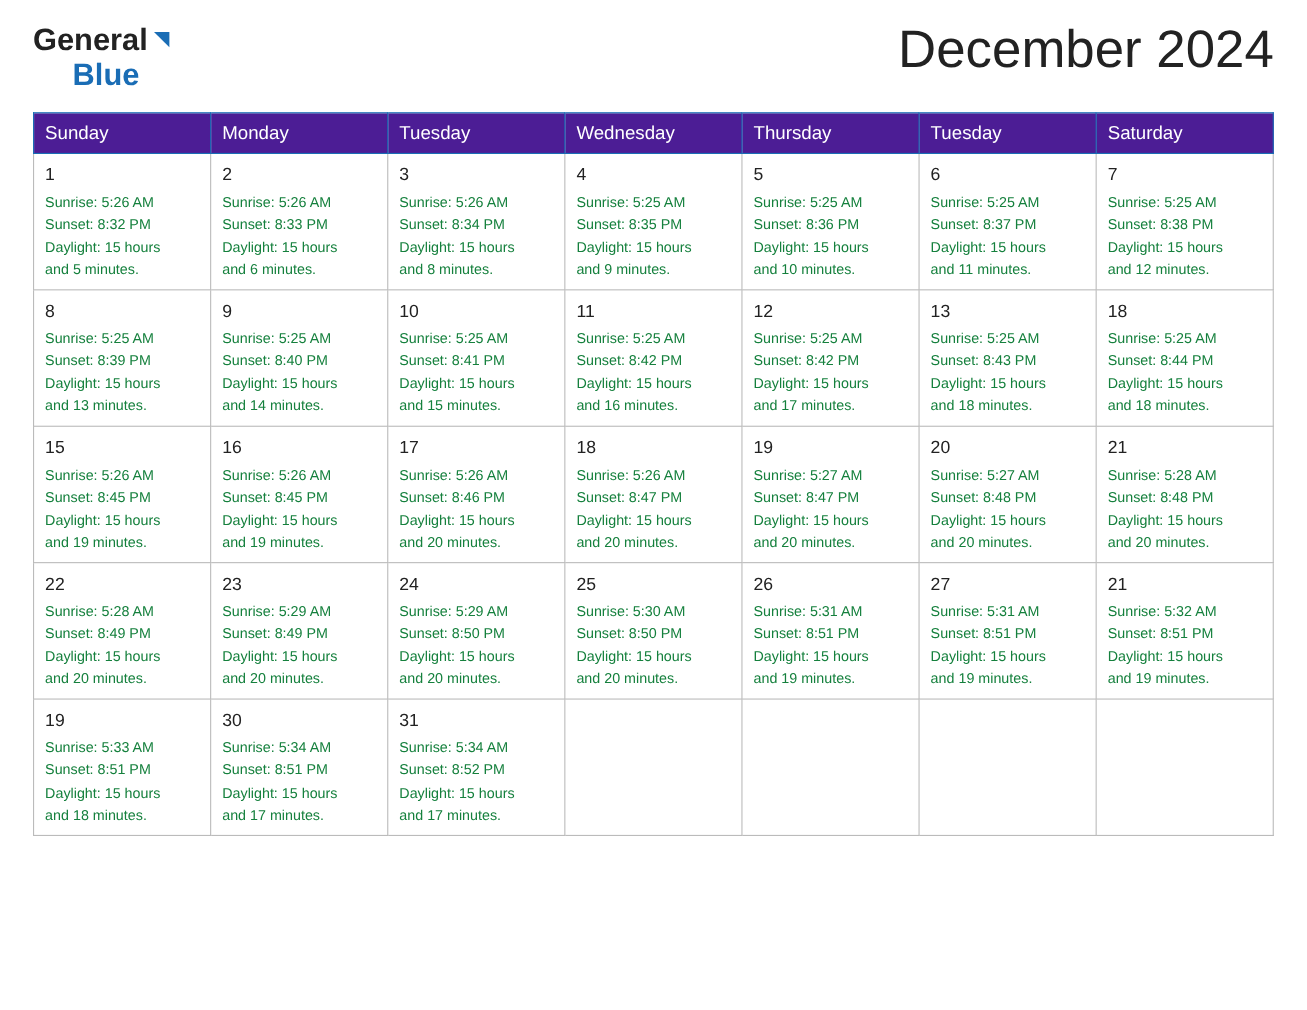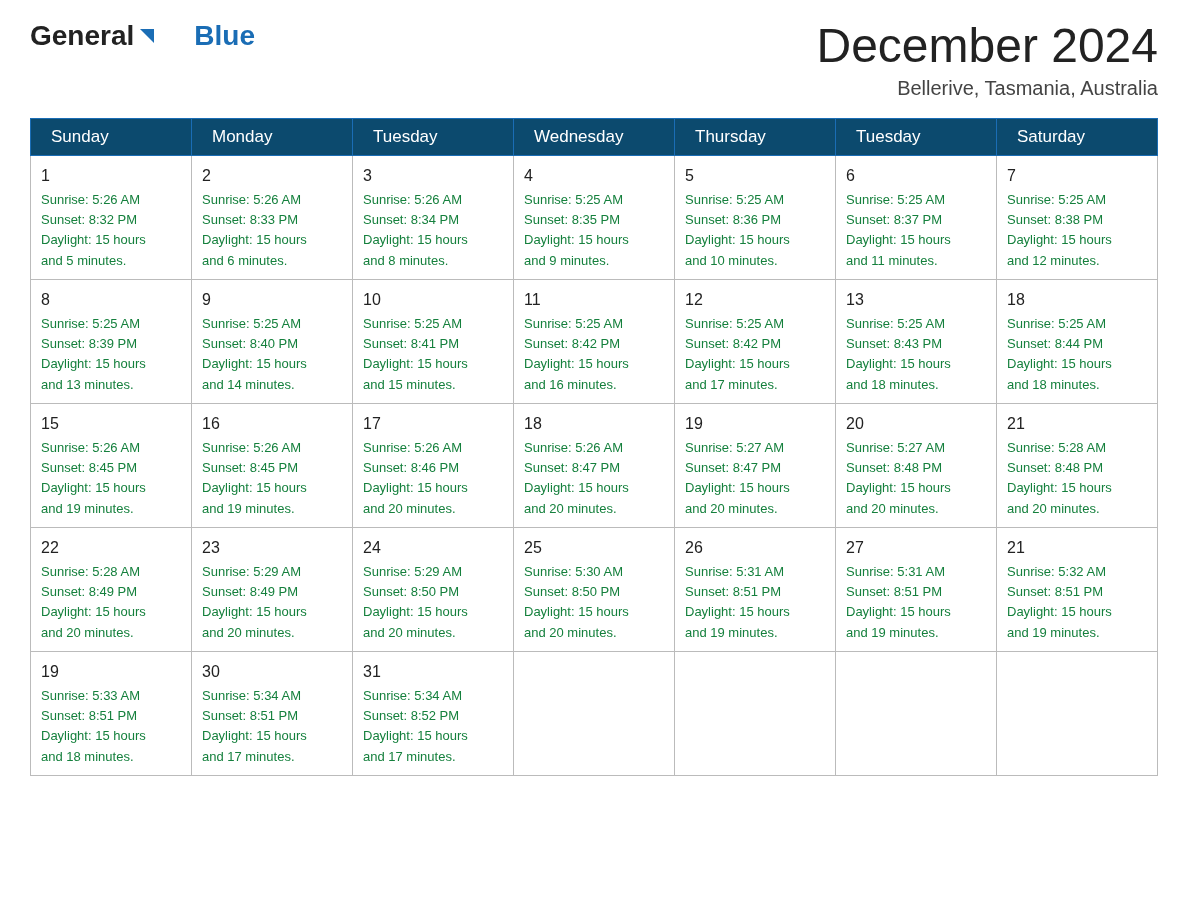--- a/index.html
+++ b/index.html
@@ -12,21 +12,21 @@
       padding: 20px 30px;
     }
     .header {
       display: flex;
       justify-content: space-between;
       align-items: flex-start;
       margin-bottom: 18px;
     }
     .logo {
       display: flex;
-      flex-direction: row;
+      flex-direction: column;
       align-items: flex-start;
       justify-content: flex-end;
     }
     .title-block {
       text-align: right;
       margin-left: 24px;
     }
     .month-title {
       font-size: 48px;
       font-weight: normal;
@@ -37,23 +37,23 @@
       font-size: 20px;
       color: #444;
       margin-top: 4px;
     }
     .calendar {
       width: 100%;
       border-collapse: collapse;
       border: 1px solid #999;
     }
     .calendar th {
-      background-color: #0c4a6e;
+      background-color: #4c1d95;
       color: #fff;
-      padding: 8px 20px;
+      padding: 8px 10px;
       text-align: left;
       font-size: 17px;
       font-weight: normal;
       border: 1px solid #1a6db5;
     }
     .calendar td {
       vertical-align: top;
       padding: 8px 10px;
       border: 1px solid #bbb;
       width: 14.28%;
@@ -91,21 +91,20 @@
       <svg width="22" height="22" viewBox="0 0 22 22" style="margin-left:2px;vertical-align:middle;">
         <polygon points="4,4 18,4 18,18" fill="#1a6db5"></polygon>
       </svg>
     </div>
     <div>
       <span style="font-size:28px;font-weight:bold;color:#1a6db5;margin-left:36px;">Blue</span>
     </div>
   </div>
   <div class="title-block">
     <div class="month-title">December 2024</div>
-    <div class="location">Bellerive, Tasmania, Australia</div>
   </div>
 </div>
 
 <table class="calendar">
   <thead>
     <tr>
       <th>Sunday</th>
       <th>Monday</th>
       <th>Tuesday</th>
       <th>Wednesday</th>

